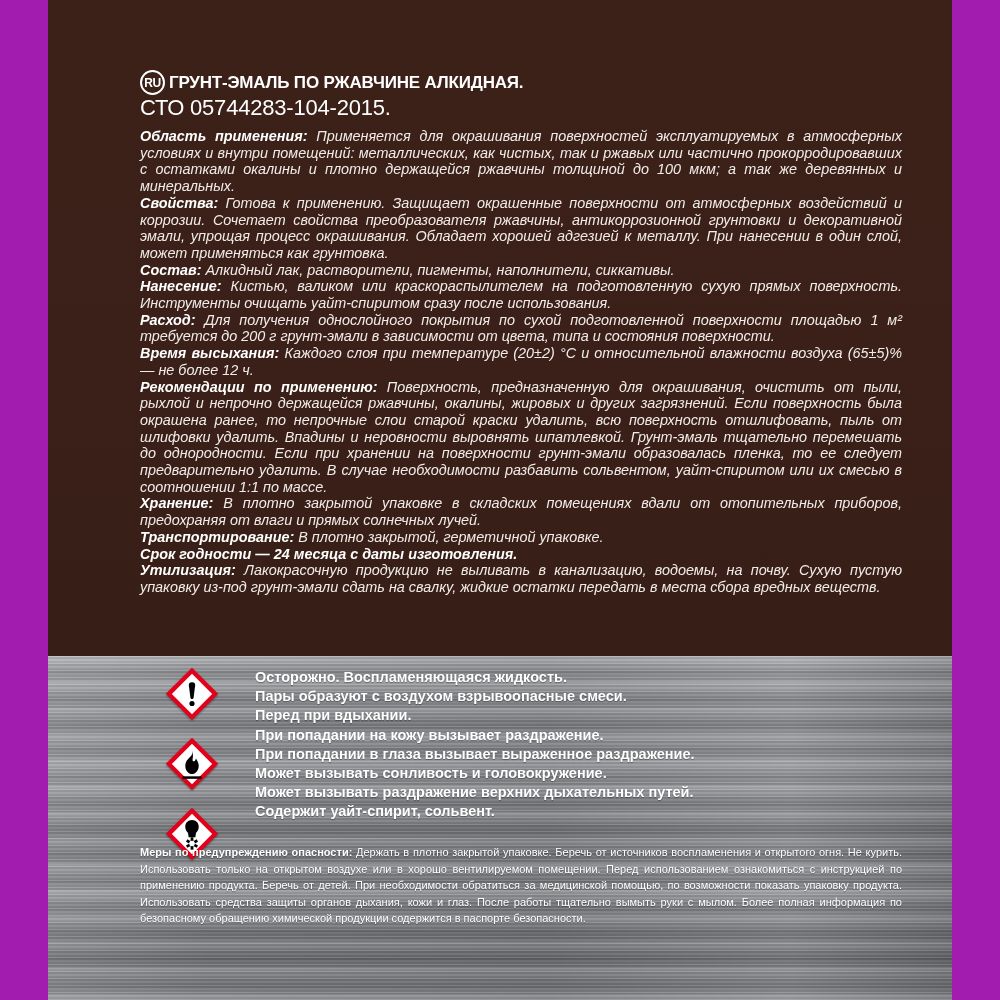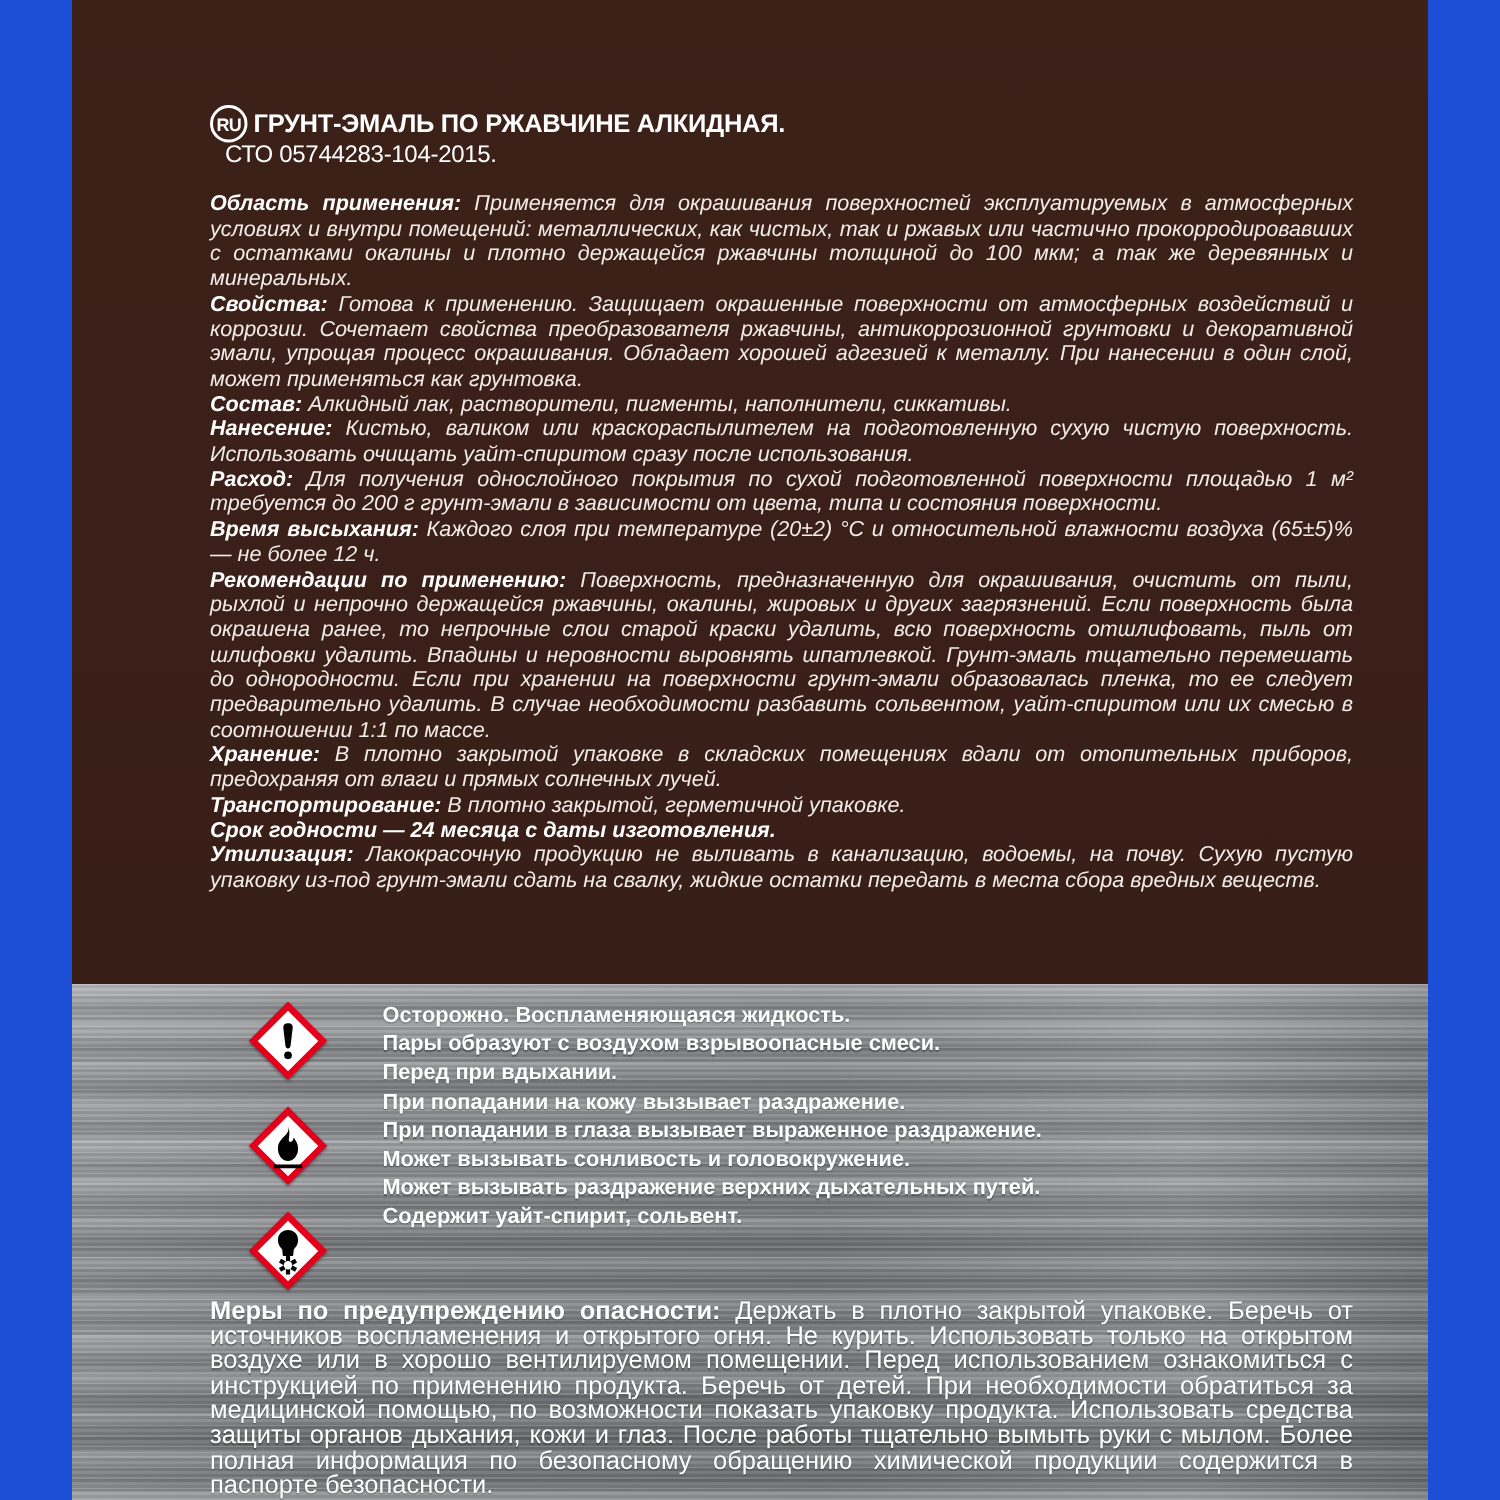--- a/index.html
+++ b/index.html
@@ -5,21 +5,21 @@
 <style>
   html,body{margin:0;padding:0;background:#000;}
   body{
     width:1000px;height:1000px;overflow:hidden;
     font-family:"Liberation Sans","DejaVu Sans",sans-serif;
     -webkit-font-smoothing:antialiased;
   }
   .label{
     position:relative;
     width:1000px;height:1000px;
-    background:#1d4ed8;
+    background:#a21caf;
   }
   
   .panel-brown{
     position:absolute;left:48px;top:0;width:904px;height:656px;
     background:#3a2019;
     background-image:linear-gradient(180deg,#3c2119 0%,#3a2018 55%,#371e17 100%);
     overflow:hidden;
   }
   
   .panel-gray{
@@ -57,21 +57,21 @@
     width:25px;height:25px;border:2px solid #ffffff;border-radius:50%;
     color:#fff;font-size:12px;font-weight:bold;letter-spacing:-0.5px;
     flex:0 0 auto;box-sizing:border-box;
   }
   .title-main{
     color:#ffffff;font-size:17px;font-weight:bold;letter-spacing:-0.2px;
     white-space:nowrap;line-height:1;
   }
   .title-sub{
     position:absolute;left:140px;top:95px;
-    color:#ffffff;font-size:16px;font-weight:400;letter-spacing:-0.2px;margin-left:10px;
+    color:#ffffff;font-size:22px;font-weight:400;letter-spacing:-0.2px;
   }
   
   .body-text{
     position:absolute;left:140px;top:128px;width:762px;
     color:#f2ece9;font-size:14.4px;line-height:16.7px;
     text-align:justify;
     font-style:italic;
   }
   .body-text p{margin:0;padding:0;}
   .body-text .lead{font-weight:bold;color:#ffffff;}
@@ -87,22 +87,22 @@
   .ghs svg{display:block;width:56px;height:56px;
     filter:drop-shadow(0 1px 1px rgba(0,0,0,.45));}
   .hazard-list{
     position:absolute;left:236px;top:668px;width:670px;
     color:#ffffff;font-size:14.5px;font-weight:bold;line-height:19.2px;
     text-shadow:0 1px 1px rgba(0,0,0,.35);
   }
   .hazard-list div{white-space:nowrap;margin-left:19px;}
   
   .precaution{
-    position:absolute;left:140px;top:866px;width:762px;
-    color:#ffffff;font-size:17px;line-height:16.6px;text-align:justify;
+    position:absolute;left:140px;top:844px;width:762px;
+    color:#ffffff;font-size:11px;line-height:16.6px;text-align:justify;
     text-shadow:0 1px 1px rgba(0,0,0,.35);
   }
   .precaution .lead{font-weight:bold;}
 </style>
 </head>
 <body>
 
 <div class="label">
 
   <div class="panel-brown"></div>
@@ -115,21 +115,21 @@
   <div class="title-row">
     <span class="ru-badge">RU</span>
     <span class="title-main">ГРУНТ-ЭМАЛЬ ПО РЖАВЧИНЕ АЛКИДНАЯ.</span>
   </div>
   <div class="title-sub">СТО 05744283-104-2015.</div>
 
   <div class="body-text" id="body-text">
       <p><span class="lead">Область применения:</span><span> Применяется для окрашивания поверхностей эксплуатируемых в атмосферных условиях и внутри помещений: металлических, как чистых, так и ржавых или частично прокорродировавших с остатками окалины и плотно держащейся ржавчины толщиной до 100 мкм; а так же деревянных и минеральных.</span></p>
       <p><span class="lead">Свойства:</span><span> Готова к применению. Защищает окрашенные поверхности от атмосферных воздействий и коррозии. Сочетает свойства преобразователя ржавчины, антикоррозионной грунтовки и декоративной эмали, упрощая процесс окрашивания. Обладает хорошей адгезией к металлу. При нанесении в один слой, может применяться как грунтовка.</span></p>
       <p><span class="lead">Состав:</span><span> Алкидный лак, растворители, пигменты, наполнители, сиккативы.</span></p>
-      <p><span class="lead">Нанесение:</span><span> Кистью, валиком или краскораспылителем на подготовленную сухую чистую поверхность. Использовать очищать уайт-спиритом сразу после использования.</span></p>
+      <p><span class="lead">Нанесение:</span><span> Кистью, валиком или краскораспылителем на подготовленную сухую прямых поверхность. Инструменты очищать уайт-спиритом сразу после использования.</span></p>
       <p><span class="lead">Расход:</span><span> Для получения однослойного покрытия по сухой подготовленной поверхности площадью 1 м² требуется до 200 г грунт-эмали в зависимости от цвета, типа и состояния поверхности.</span></p>
       <p><span class="lead">Время высыхания:</span><span> Каждого слоя при температуре (20±2) °С и относительной влажности воздуха (65±5)% — не более 12 ч.</span></p>
       <p><span class="lead">Рекомендации по применению:</span><span> Поверхность, предназначенную для окрашивания, очистить от пыли, рыхлой и непрочно держащейся ржавчины, окалины, жировых и других загрязнений. Если поверхность была окрашена ранее, то непрочные слои старой краски удалить, всю поверхность отшлифовать, пыль от шлифовки удалить. Впадины и неровности выровнять шпатлевкой. Грунт-эмаль тщательно перемешать до однородности. Если при хранении на поверхности грунт-эмали образовалась пленка, то ее следует предварительно удалить. В случае необходимости разбавить сольвентом, уайт-спиритом или их смесью в соотношении 1:1 по массе.</span></p>
       <p><span class="lead">Хранение:</span><span> В плотно закрытой упаковке в складских помещениях вдали от отопительных приборов, предохраняя от влаги и прямых солнечных лучей.</span></p>
       <p><span class="lead">Транспортирование:</span><span> В плотно закрытой, герметичной упаковке.</span></p>
       <p><span class="solo-bold">Срок годности — 24 месяца с даты изготовления.</span><span></span></p>
       <p><span class="lead">Утилизация:</span><span> Лакокрасочную продукцию не выливать в канализацию, водоемы, на почву. Сухую пустую упаковку из-под грунт-эмали сдать на свалку, жидкие остатки передать в места сбора вредных веществ.</span></p>
     </div>
 
   <div class="pictos">

